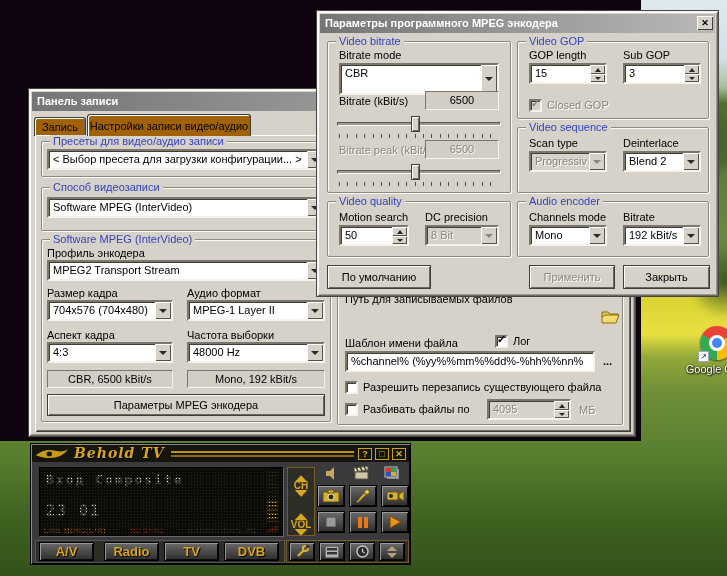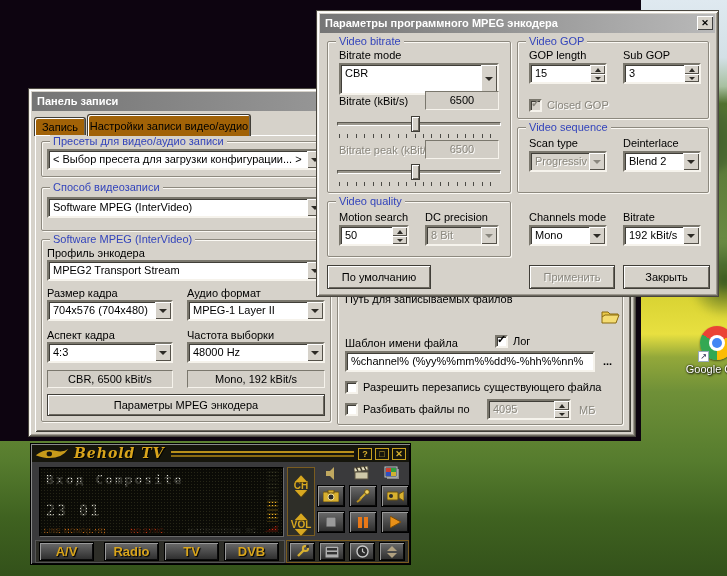--- a/index.html
+++ b/index.html
@@ -384,20 +384,23 @@
         <span class="caret-dn small"></span>
       </span>
   </div>
   <div class="combo dis" style="left:108px;top:214px;width:74px;height:21px;">
     <span class="txt">8 Bit</span>
     <span class="drop">
         <span class="caret-dn"></span>
       </span>
   </div>
 
+  <div class="abs grp" style="left:200px;top:190px;width:192px;height:56px;">
+    <span class="grp-label">Audio encoder</span>
+  </div>
   <span class="lbl" style="left:212px;top:200px;">Channels mode</span>
   <span class="lbl" style="left:306px;top:200px;">Bitrate</span>
   <div class="combo" style="left:212px;top:214px;width:78px;height:21px;">
     <span class="txt">Mono</span>
     <span class="drop">
         <span class="caret-dn"></span>
       </span>
   </div>
   <div class="combo" style="left:306px;top:214px;width:78px;height:21px;">
     <span class="txt">192 kBit/s</span>

